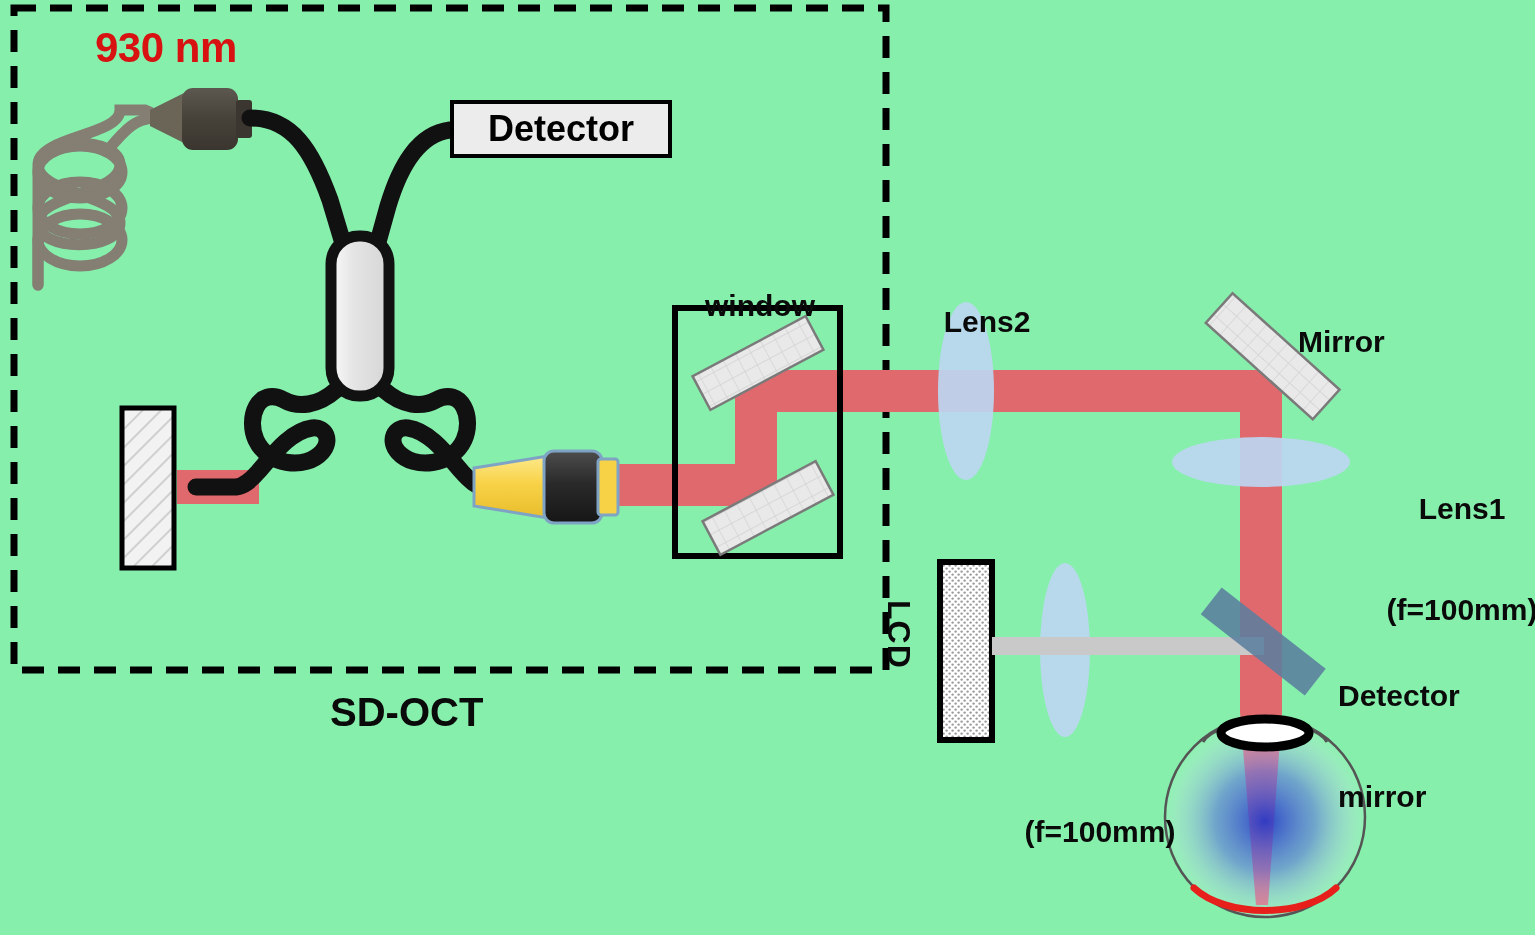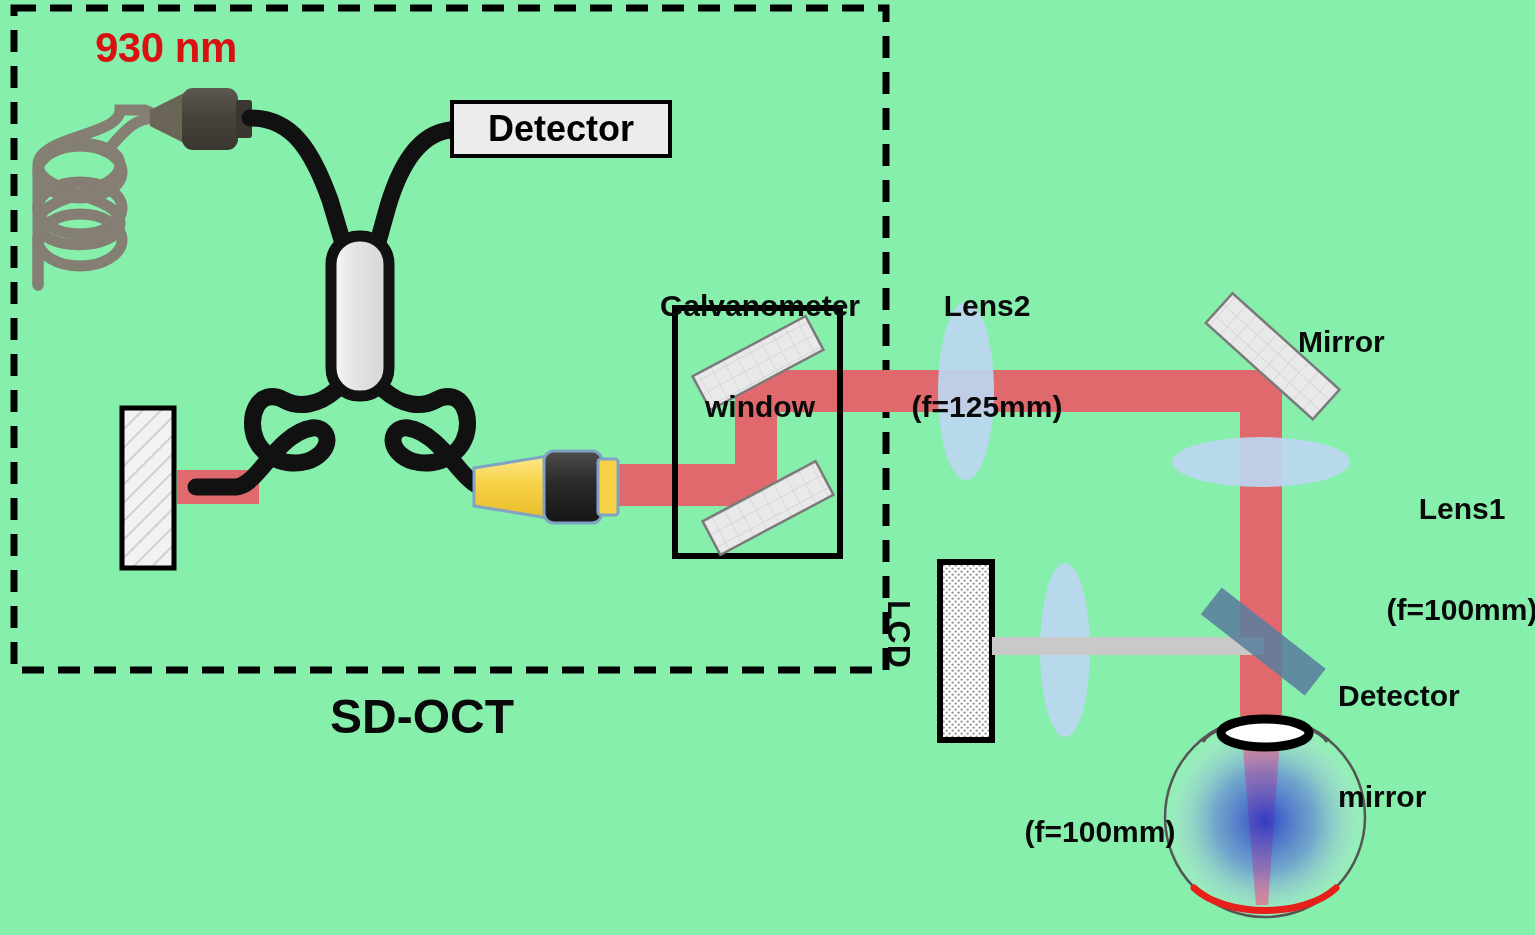--- a/index.html
+++ b/index.html
@@ -9,27 +9,27 @@
   svg#diagram{position:absolute;left:0;top:0;width:1535px;height:935px;}
 
   .lbl{position:absolute;font-family:"Liberation Sans",sans-serif;
        font-weight:bold;color:#0a0a0a;line-height:1.12;white-space:pre;}
   .lbl-c{text-align:center;}
   .lbl-l{text-align:left;}
 
   #wavelength{left:95px;top:24px;font-size:42px;color:#d81111;
               letter-spacing:-0.5px;}
   #lbl-galvo{left:640px;top:222px;font-size:30px;width:240px;}
-  #lbl-lens2{left:892px;top:222px;font-size:30px;width:190px;}
+  #lbl-lens2{left:892px;top:238px;font-size:30px;width:190px;}
   #lbl-mirror{left:1298px;top:325px;font-size:30px;}
   #lbl-lens1{left:1382px;top:425px;font-size:30px;width:160px;}
   #lbl-refmirror{left:48px;top:582px;font-size:30px;width:200px;}
   #lbl-optwin{left:1338px;top:612px;font-size:30px;width:170px;}
   #lbl-lens3{left:1005px;top:748px;font-size:30px;width:190px;}
-  #lbl-sdoct{left:330px;top:690px;font-size:48px;}
+  #lbl-sdoct{left:330px;top:690px;font-size:40px;}
   #lbl-lcd{left:916px;top:600px;font-size:32px;
            transform:rotate(90deg);transform-origin:left top;
            letter-spacing:1px;}
 
   .detbox{position:absolute;left:450px;top:100px;width:222px;height:58px;
           background:#ececec;border:4px solid #000;box-sizing:border-box;}
   .detbox span{display:block;text-align:center;line-height:50px;
                font-size:36px;font-weight:bold;color:#000;}
 </style>
 </head>
@@ -205,27 +205,25 @@
     </g>
   </svg>
 
   <div class="lbl lbl-l" id="wavelength">930 nm</div>
 
   <div class="detbox">
     <span>Detector</span>
   </div>
 
   <div class="lbl lbl-c" id="lbl-galvo">
-    <div>Galvanometer</div>
     <div>window</div>
   </div>
 
   <div class="lbl lbl-c" id="lbl-lens2">
     <div>Lens2</div>
-    <div>(f=125mm)</div>
   </div>
 
   <div class="lbl lbl-l" id="lbl-mirror">Mirror</div>
 
   <div class="lbl lbl-c" id="lbl-lens1">
     <div>Lens1</div>
     <div>(f=100mm)</div>
   </div>
 
 

